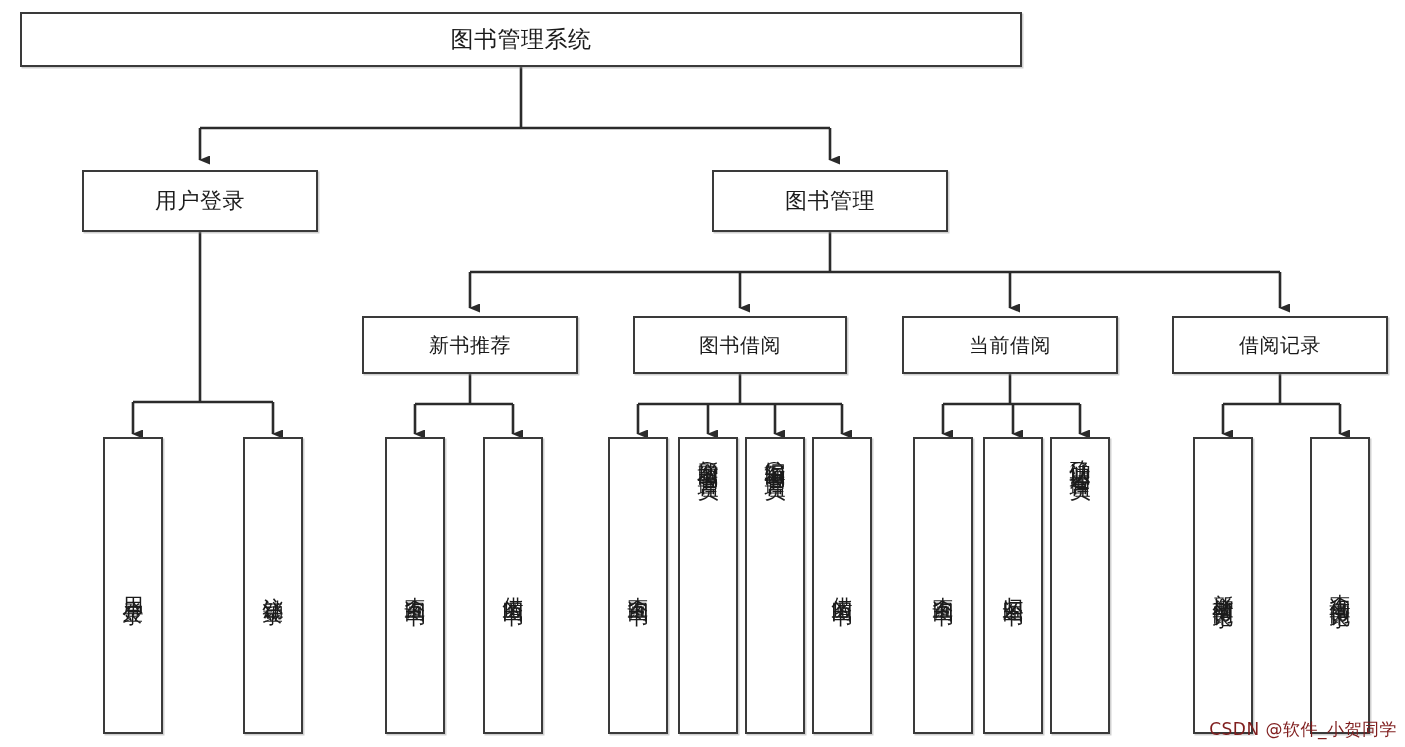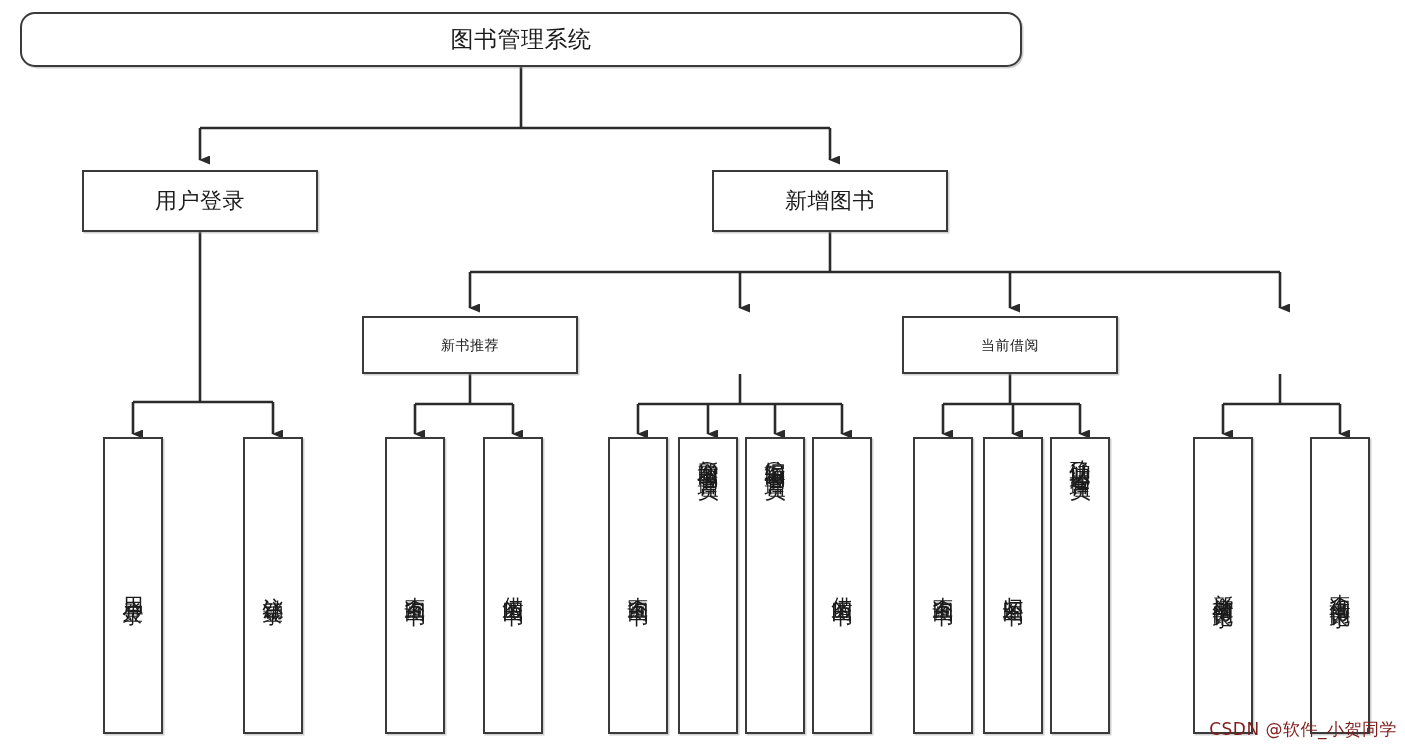--- a/index.html
+++ b/index.html
@@ -38,21 +38,21 @@
   }
   .node-label {
     color: #1b1b1b;
     font-family: "DejaVu Sans", "Liberation Sans", sans-serif;
     letter-spacing: 0.5px;
     white-space: nowrap;
     line-height: 1.15;
   }
   .lvl-1 .node-label { font-size: 23px; }
   .lvl-2 .node-label { font-size: 22px; }
-  .lvl-3 .node-label { font-size: 14px; }
+  .lvl-3 .node-label { font-size: 20px; }
   .leaf .node-label {
     font-size: 21px;
     writing-mode: vertical-rl;
     text-orientation: upright;
     letter-spacing: 3px;
     white-space: normal;
   }
   .leaf {
     align-items: flex-start;
     padding-top: 4px;
@@ -119,41 +119,47 @@
       <path d="M1013,404 L1013,434" marker-end="url(#arrow)"></path>
       <path d="M1080,404 L1080,434" marker-end="url(#arrow)"></path>
 
       <path d="M1280,374 L1280,404"></path>
       <path d="M1223,404 L1340,404"></path>
       <path d="M1223,404 L1223,434" marker-end="url(#arrow)"></path>
       <path d="M1340,404 L1340,434" marker-end="url(#arrow)"></path>
     </g>
   </svg>
 
-  <div class="node-box lvl-1" style="left:20px; top:12px; width:1002px; height:55px;border-radius:15px;">
+  <div class="node-box lvl-1" style="left:20px; top:12px; width:1002px; height:55px;">
     <span class="node-label">图书管理系统</span>
   </div>
 
   <div class="node-box lvl-2" style="left:82px; top:170px; width:236px; height:62px;">
     <span class="node-label">用户登录</span>
   </div>
 
   <div class="node-box lvl-2" style="left:712px; top:170px; width:236px; height:62px;">
-    <span class="node-label">新增图书</span>
+    <span class="node-label">图书管理</span>
   </div>
 
   <div class="node-box lvl-3" style="left:362px; top:316px; width:216px; height:58px;">
     <span class="node-label">新书推荐</span>
   </div>
 
+  <div class="node-box lvl-3" style="left:633px; top:316px; width:214px; height:58px;">
+    <span class="node-label">图书借阅</span>
+  </div>
 
   <div class="node-box lvl-3" style="left:902px; top:316px; width:216px; height:58px;text-align:right;">
     <span class="node-label">当前借阅</span>
   </div>
 
+  <div class="node-box lvl-3" style="left:1172px; top:316px; width:216px; height:58px;">
+    <span class="node-label">借阅记录</span>
+  </div>
 
   <div class="node-box leaf center-v" style="left:103px; top:437px; width:60px; height:297px;">
     <span class="node-label">用户登录</span>
   </div>
 
   <div class="node-box leaf center-v" style="left:243px; top:437px; width:60px; height:297px;">
     <span class="node-label">注销登录</span>
   </div>
 
   <div class="node-box leaf center-v" style="left:385px; top:437px; width:60px; height:297px;">

